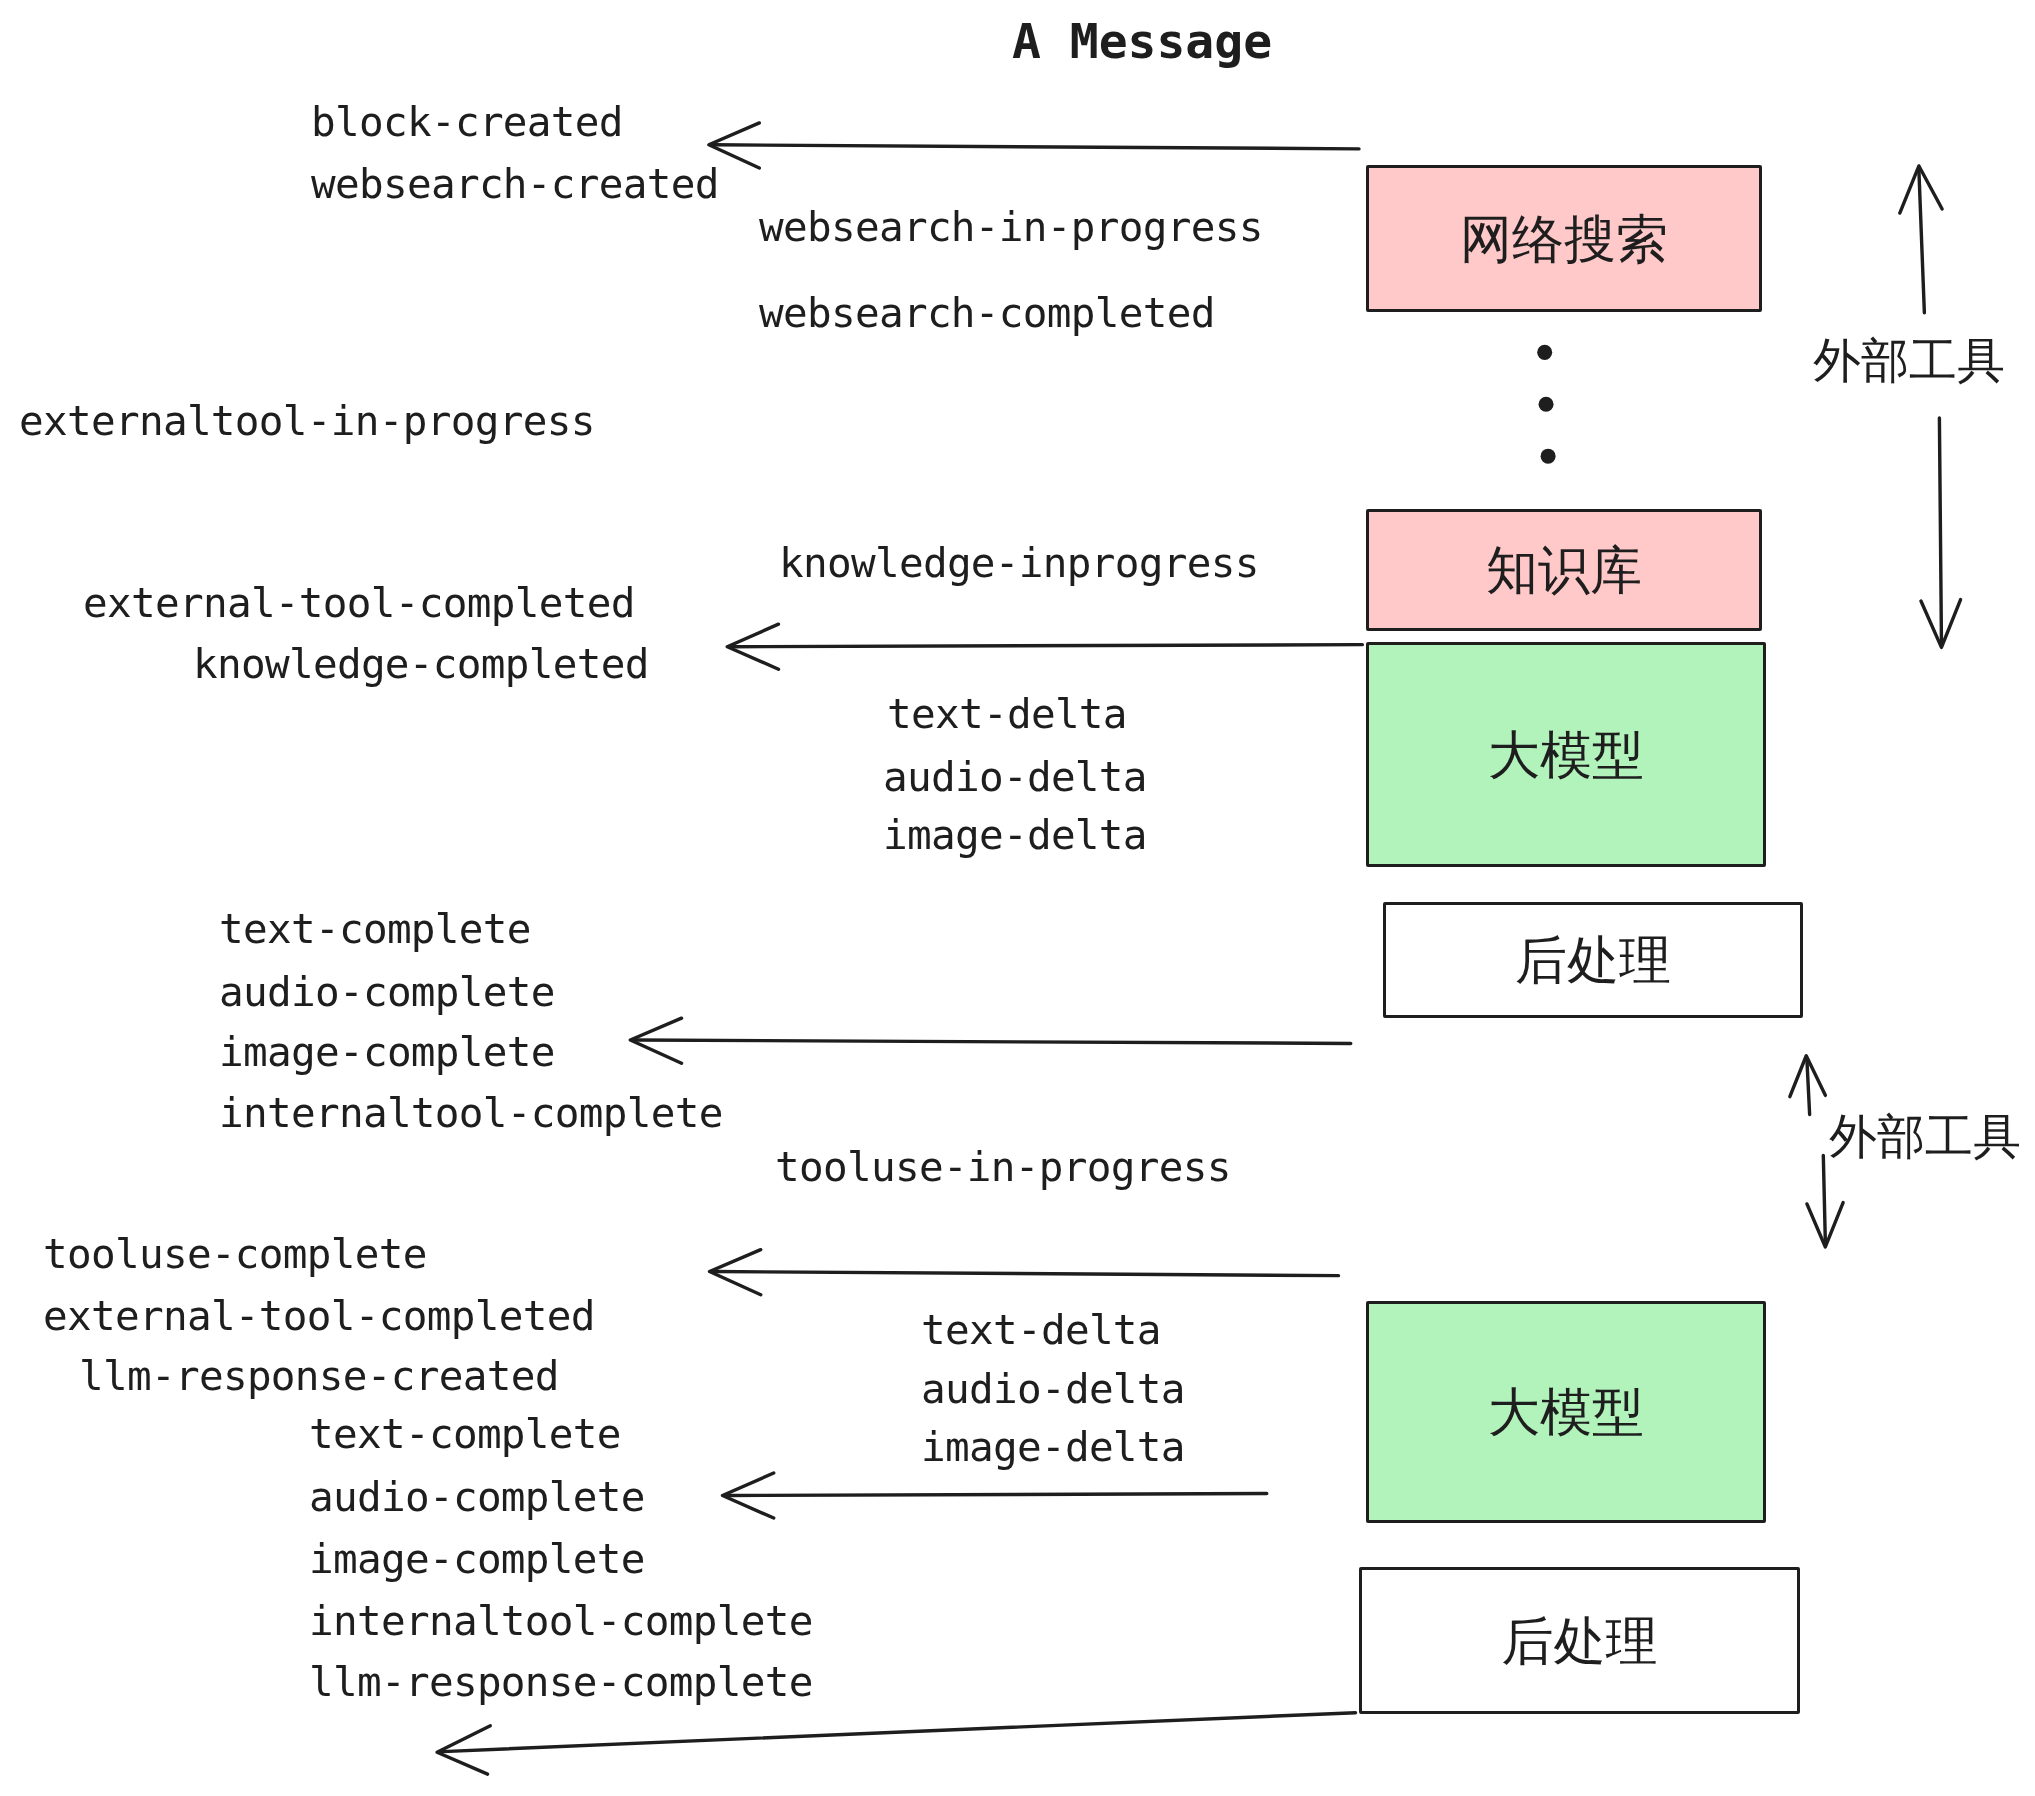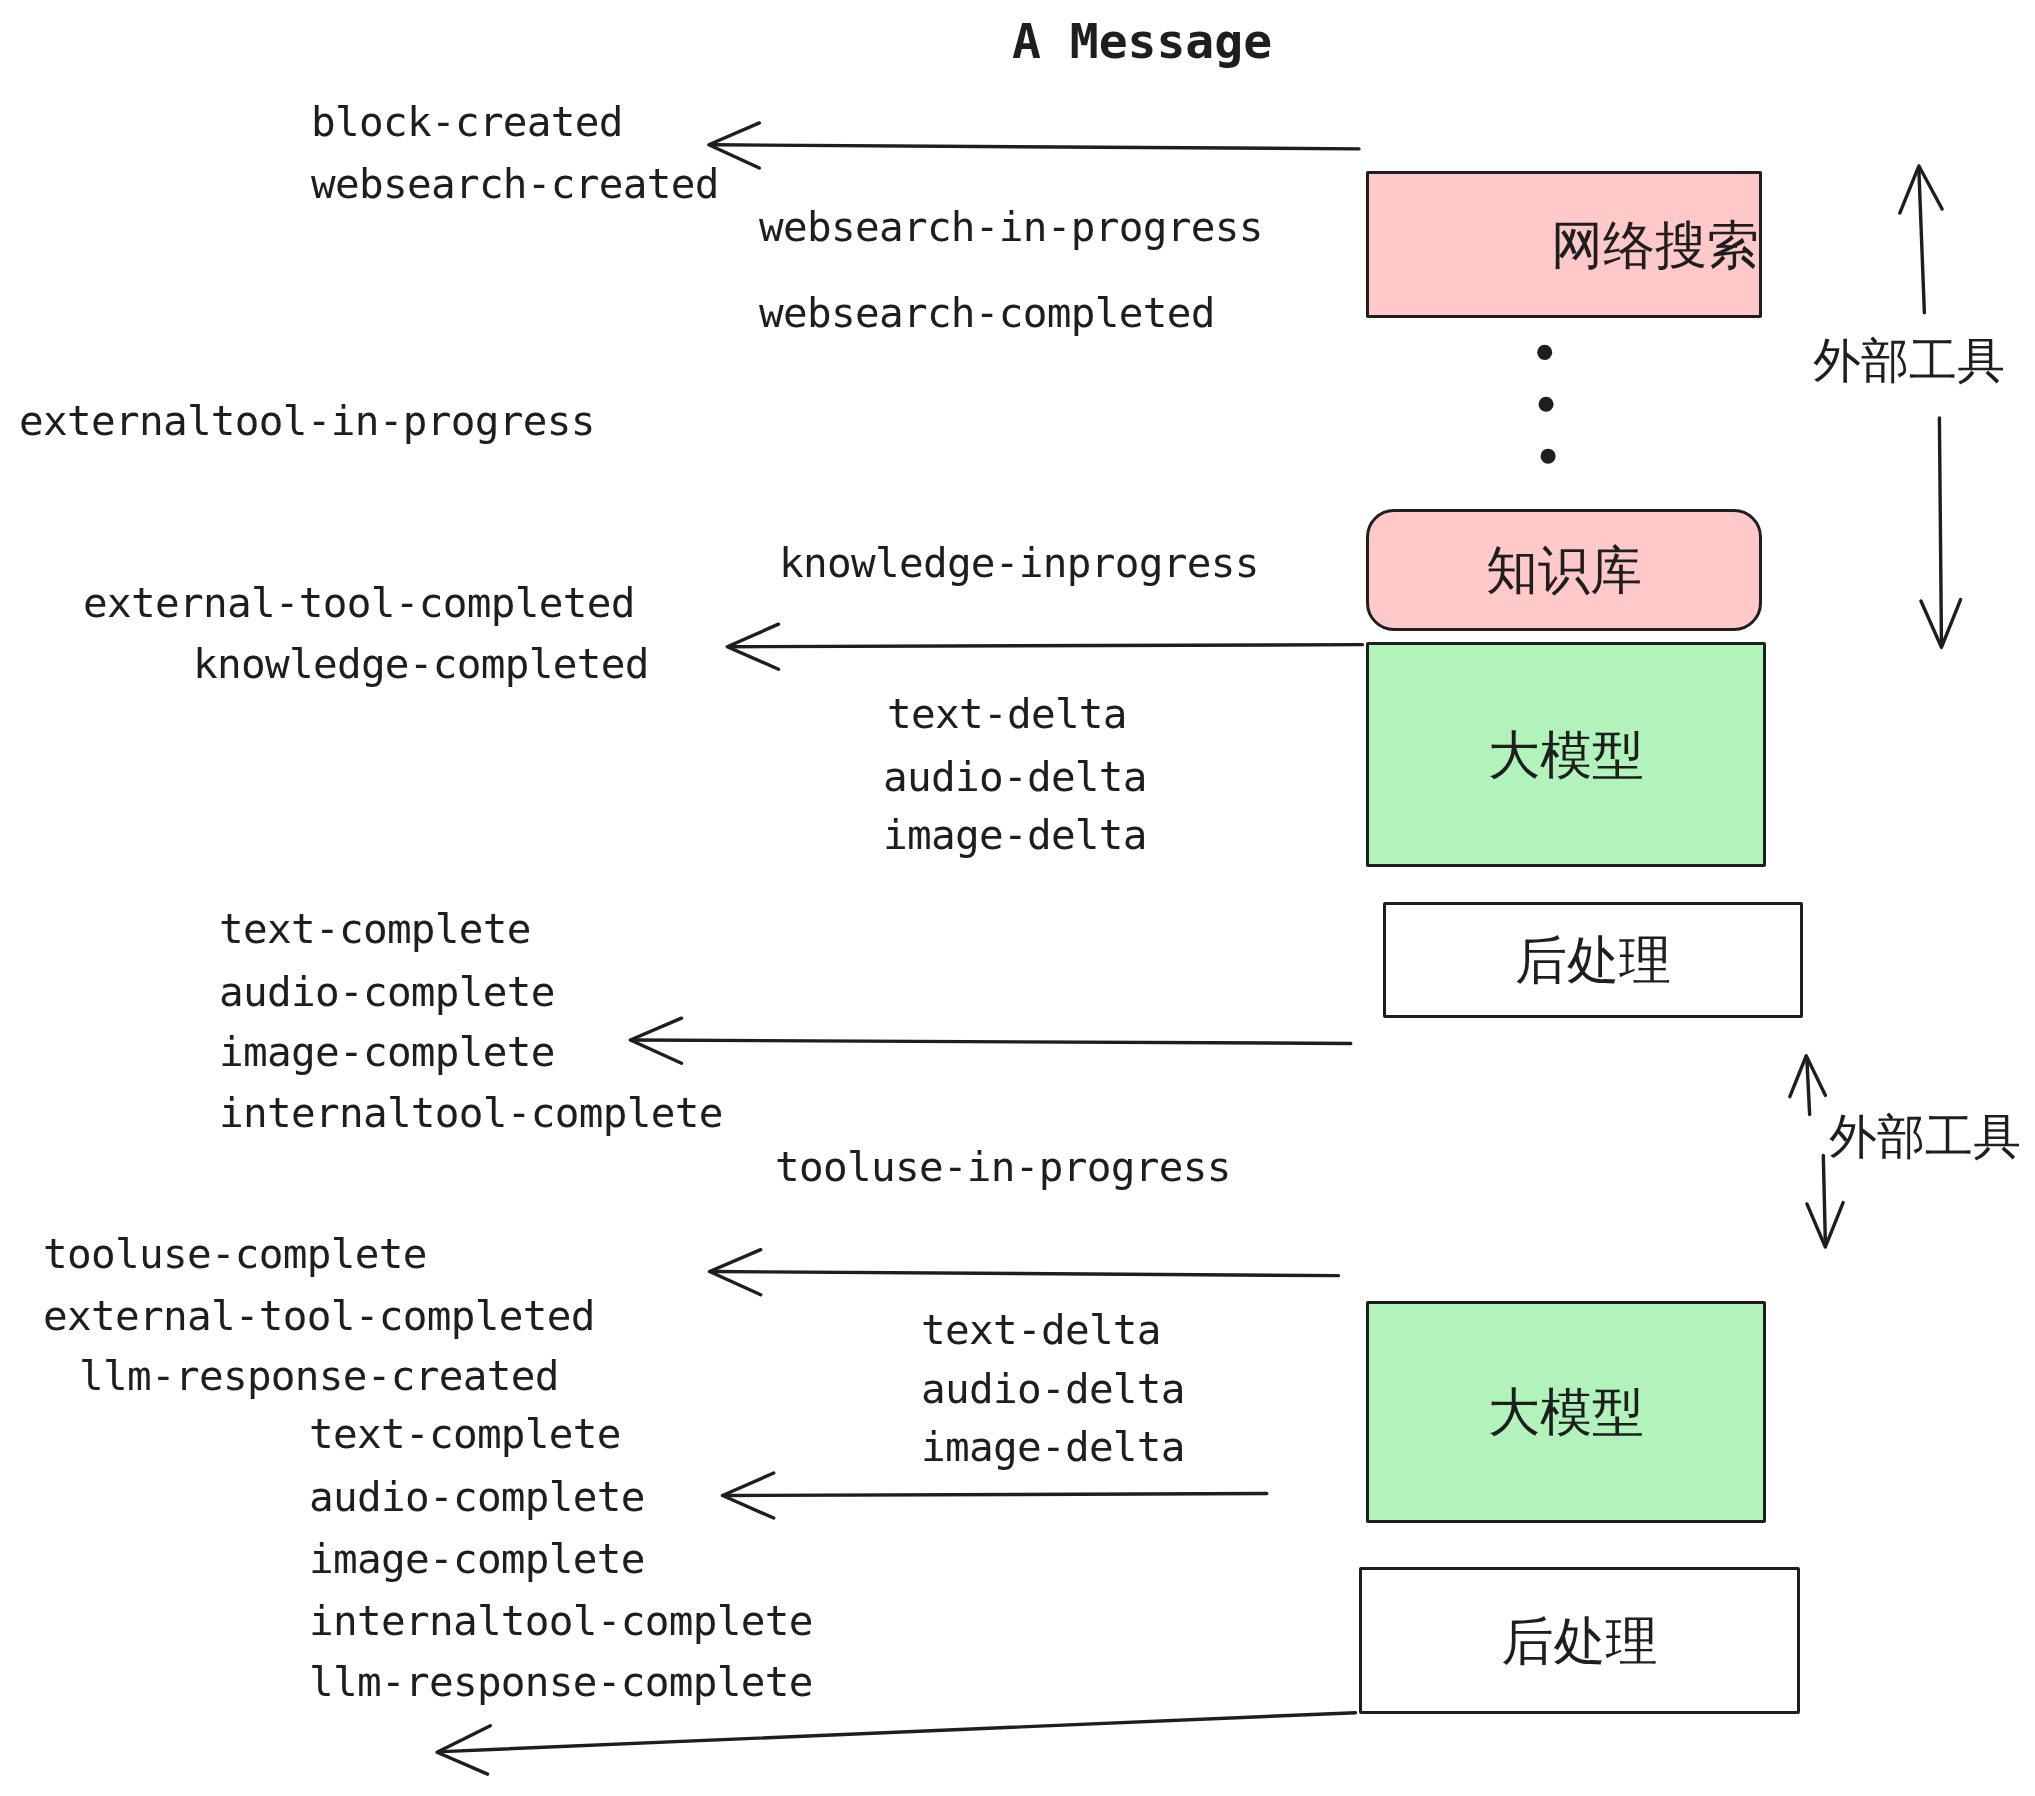--- a/index.html
+++ b/index.html
@@ -117,24 +117,24 @@
   <div class="evt" style="left:921px;top:1330px;">text-delta</div>
   <div class="evt" style="left:921px;top:1389px;">audio-delta</div>
   <div class="evt" style="left:921px;top:1447px;">image-delta</div>
   <div class="evt" style="left:309px;top:1434px;">text-complete</div>
   <div class="evt" style="left:309px;top:1497px;">audio-complete</div>
   <div class="evt" style="left:309px;top:1559px;">image-complete</div>
   <div class="evt" style="left:309px;top:1621px;">internaltool-complete</div>
   <div class="evt" style="left:309px;top:1682px;">llm-response-complete</div>
   <div class="evt" style="left:24.6px;top:1844px;">block-complete</div>
 
-  <div class="node" style="left: 1366px; top: 171px; width: 396px; height: 147px; background-color: rgb(255, 201, 201); justify-content: flex-end;">
+  <div class="node" style="left: 1366px; top: 165px; width: 396px; height: 147px; background-color: rgb(255, 201, 201);">
     <span class="lbl">网络搜索</span>
   </div>
-  <div class="node" style="left: 1366px; top: 509px; width: 396px; height: 122px; background-color: rgb(255, 201, 201); border-radius: 28px;">
+  <div class="node" style="left: 1366px; top: 509px; width: 396px; height: 122px; background-color: rgb(255, 201, 201);">
     <span class="lbl">知识库</span>
   </div>
   <div class="node" style="left: 1366px; top: 642px; width: 400px; height: 225px; background-color: rgb(178, 242, 187);">
     <span class="lbl">大模型</span>
   </div>
   <div class="node" style="left: 1383px; top: 902px; width: 420px; height: 116px; background-color: rgb(255, 255, 255);">
     <span class="lbl">后处理</span>
   </div>
   <div class="node" style="left: 1366px; top: 1301px; width: 400px; height: 222px; background-color: rgb(178, 242, 187);">
     <span class="lbl">大模型</span>

